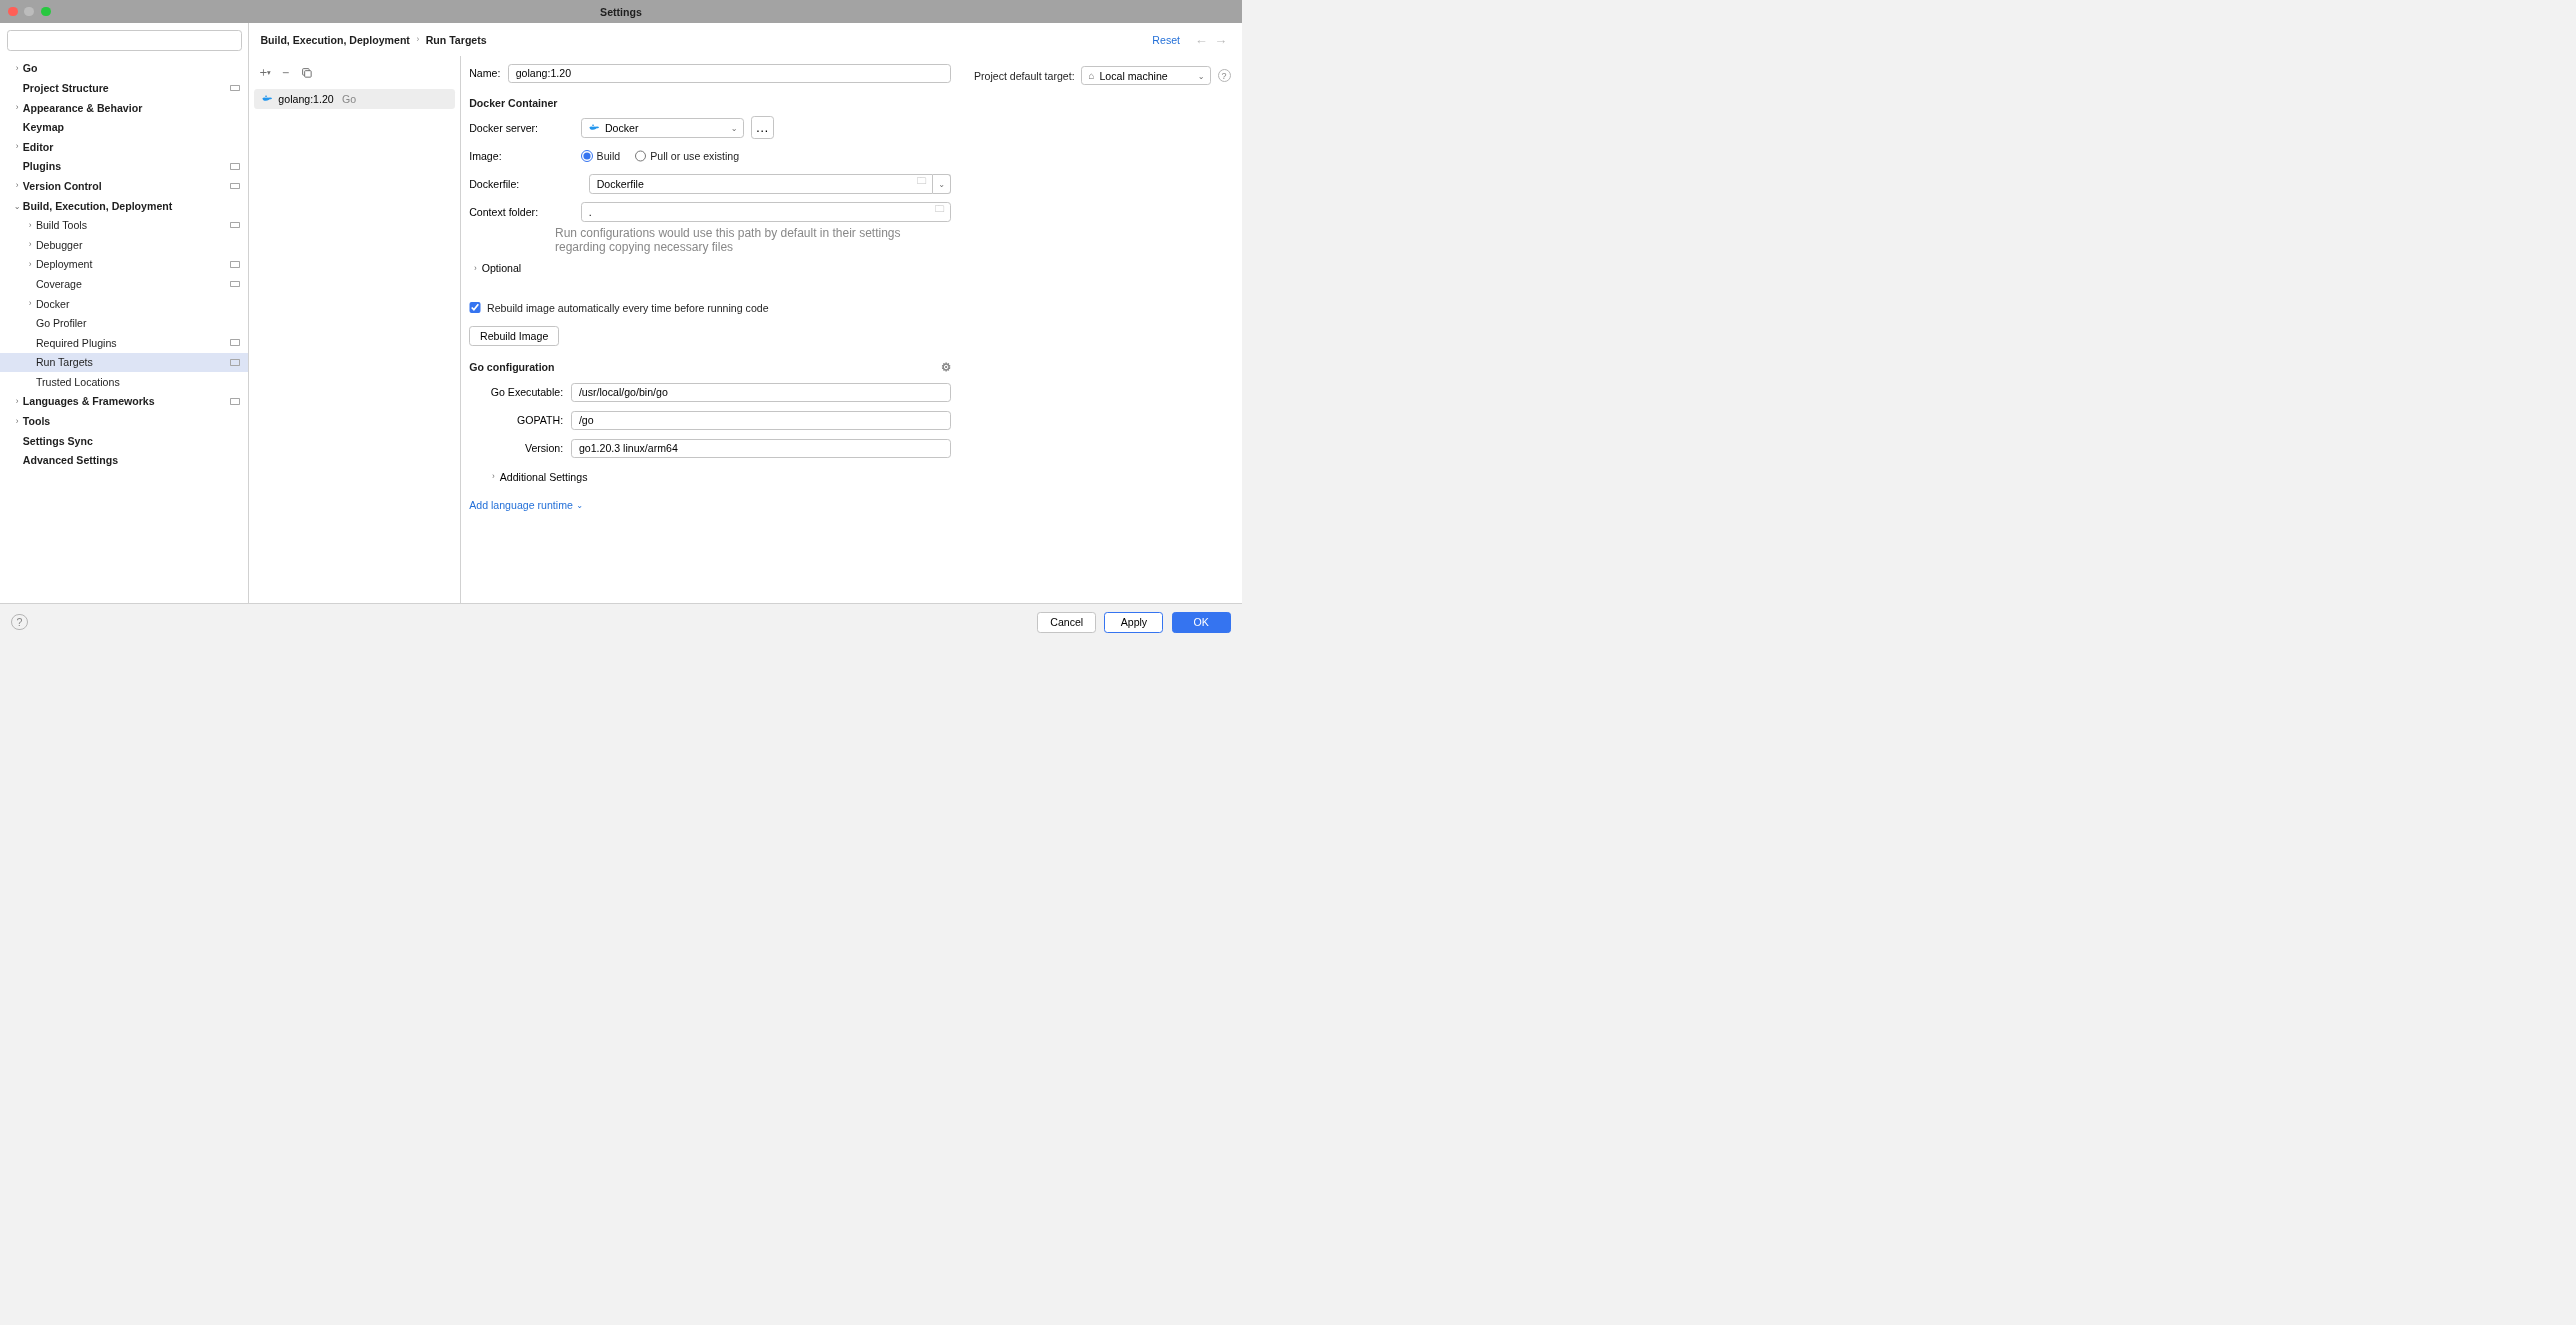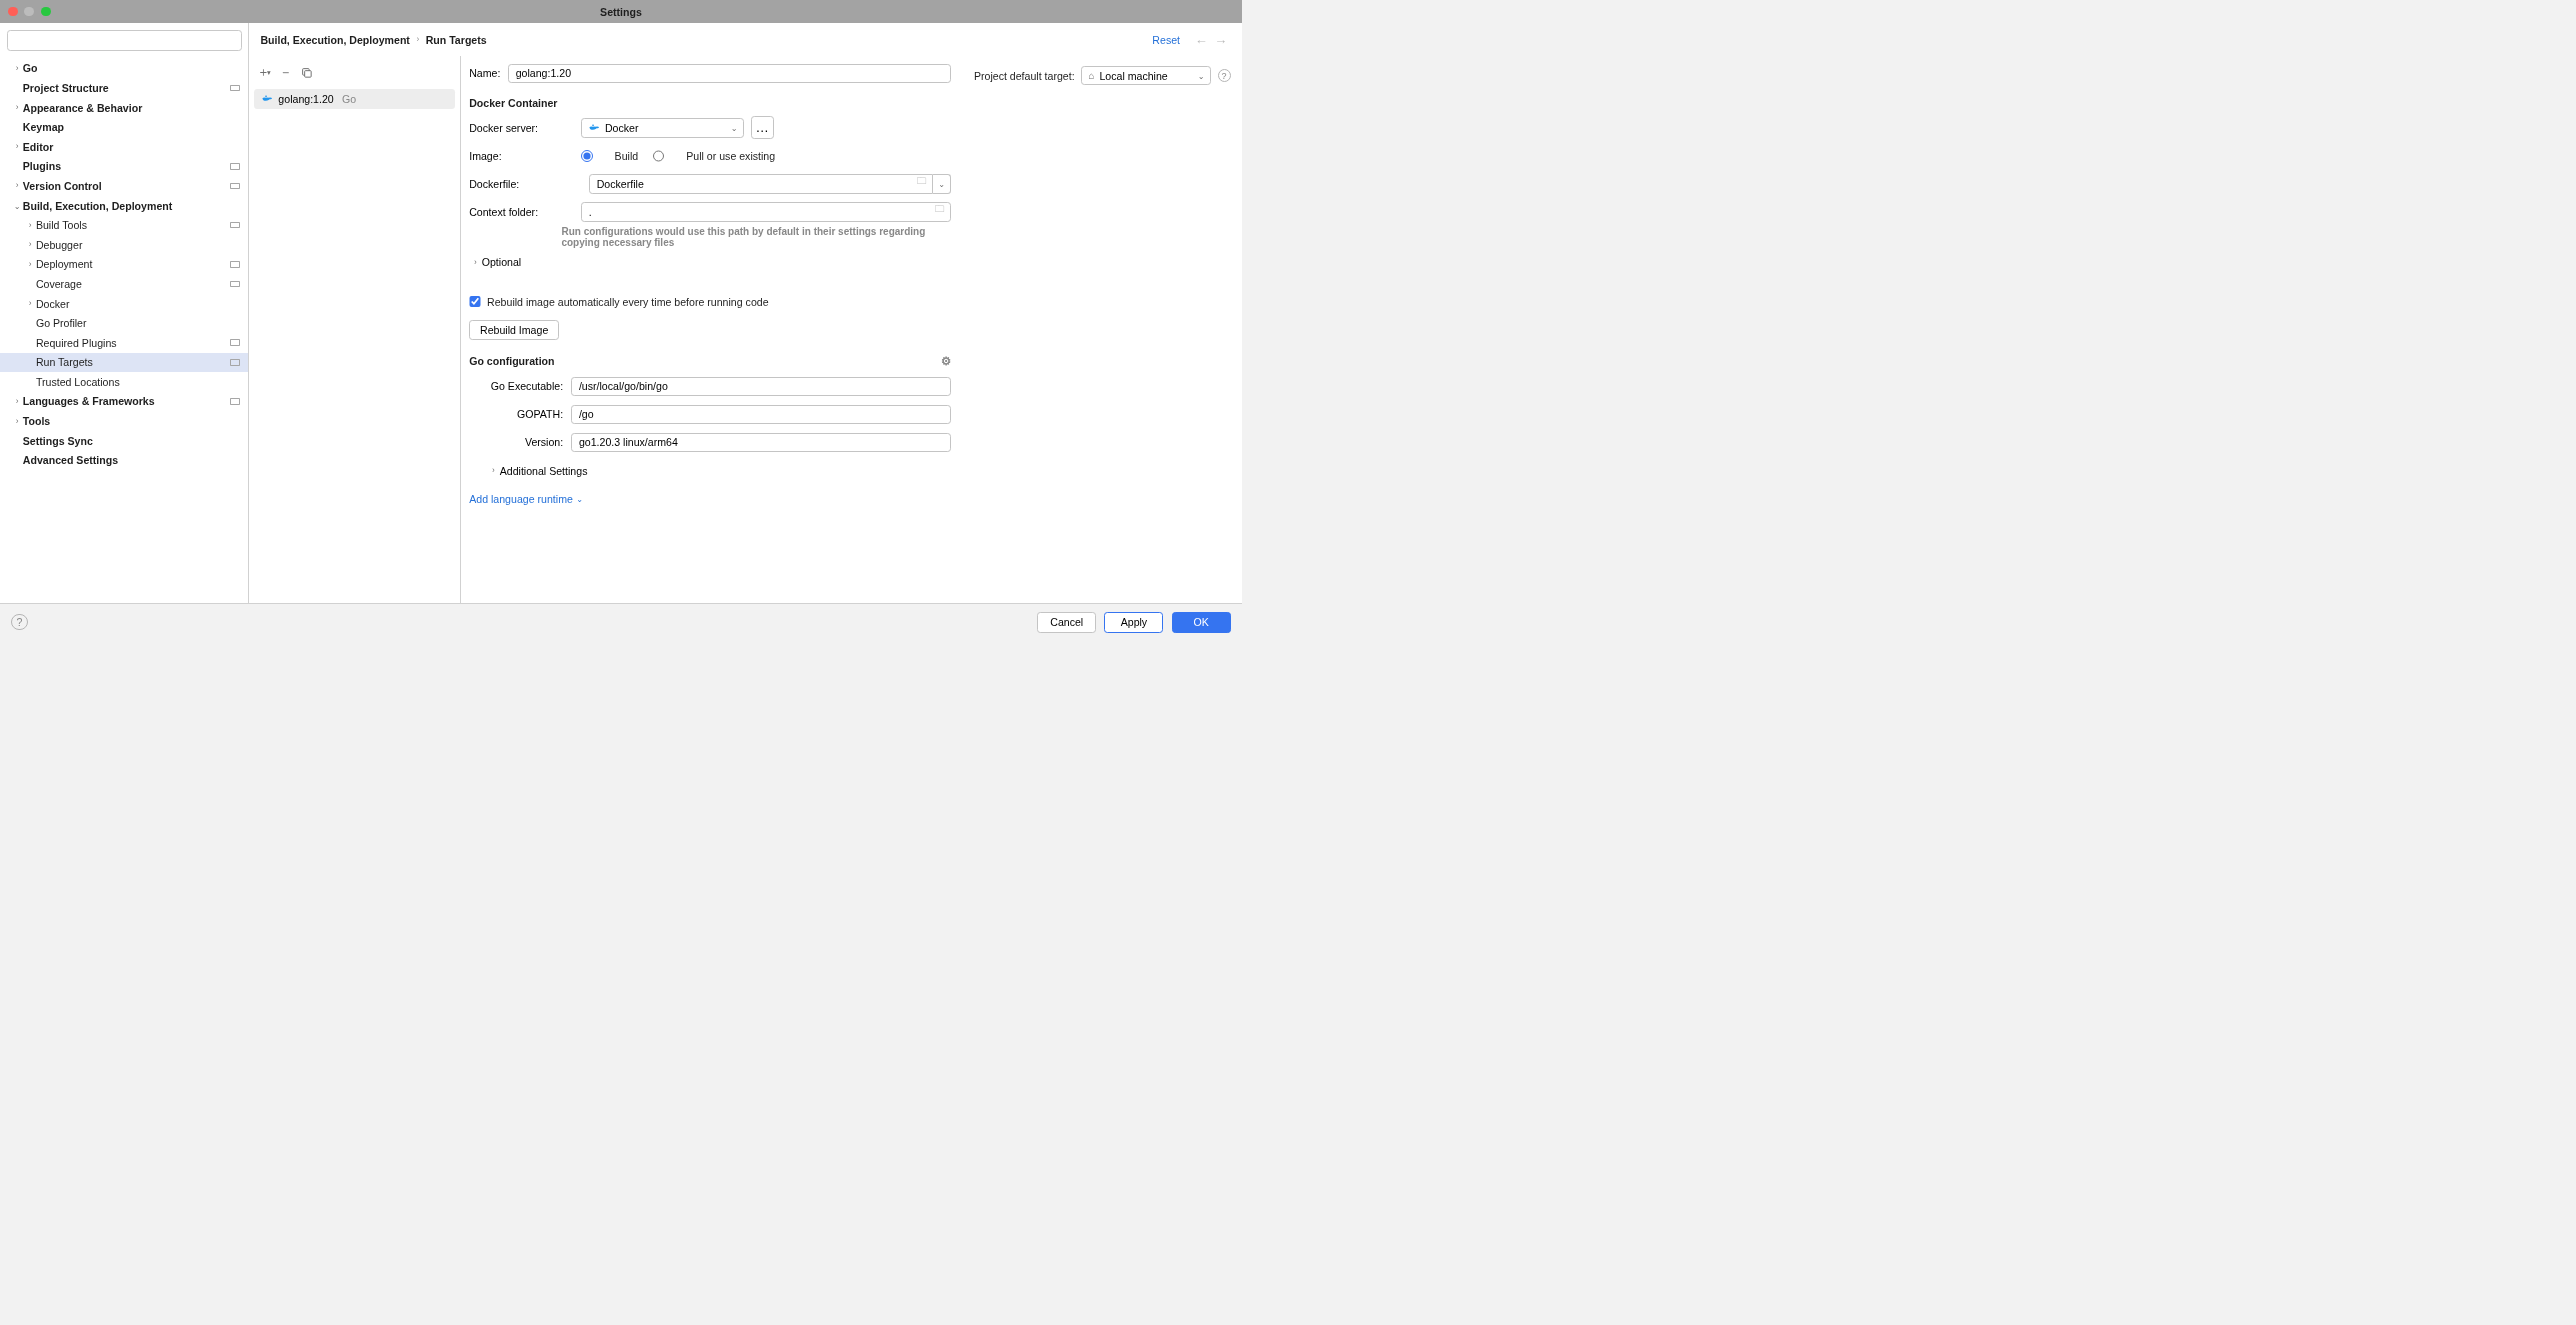--- a/index.html
+++ b/index.html
@@ -184,24 +184,24 @@
   background: #fff;
   display: inline-flex;
   align-items: center; justify-content: center;
   margin-left: 6.5px;
   cursor: pointer;
 }
 .section-title { font-weight: 600; margin: 9.8px 0 4.9px 0; }
 .section-title.with-gear { display:flex; align-items:center; }
 .section-title.with-gear .spacer { flex:1; }
 .radio-row { display: flex; align-items: center; gap: 14.7px; }
-.radio-row label { display: flex; align-items: center; gap: 22px; cursor: pointer; }
+.radio-row label { display: flex; align-items: center; gap: 4px; cursor: pointer; }
 input[type=radio] { width: 11.4px; height: 11.4px; accent-color: #3574f0; }
 input[type=checkbox] { width: 11.4px; height: 11.4px; accent-color: #3574f0; }
-.hint-text { color: #888; font-size: 10px; font-weight: bold; }
+.hint-text { color: #888; font-size: 12px; }
 .browse-icon {
   position: absolute; right: 6.5px;
   color: #888; font-size: 9.8px; pointer-events: none;
 }
 .input-icon-wrap { position: relative; flex: 1; display: flex; }
 .input-icon-wrap .fld { flex: 1; padding-right: 23px; }
 .input-with-history { display:flex; flex:1;padding-left:8px; }
 .history-btn {
   width: 18px; height: 19.6px;
   border: 0.8px solid #c4c4c4; border-left: none;

